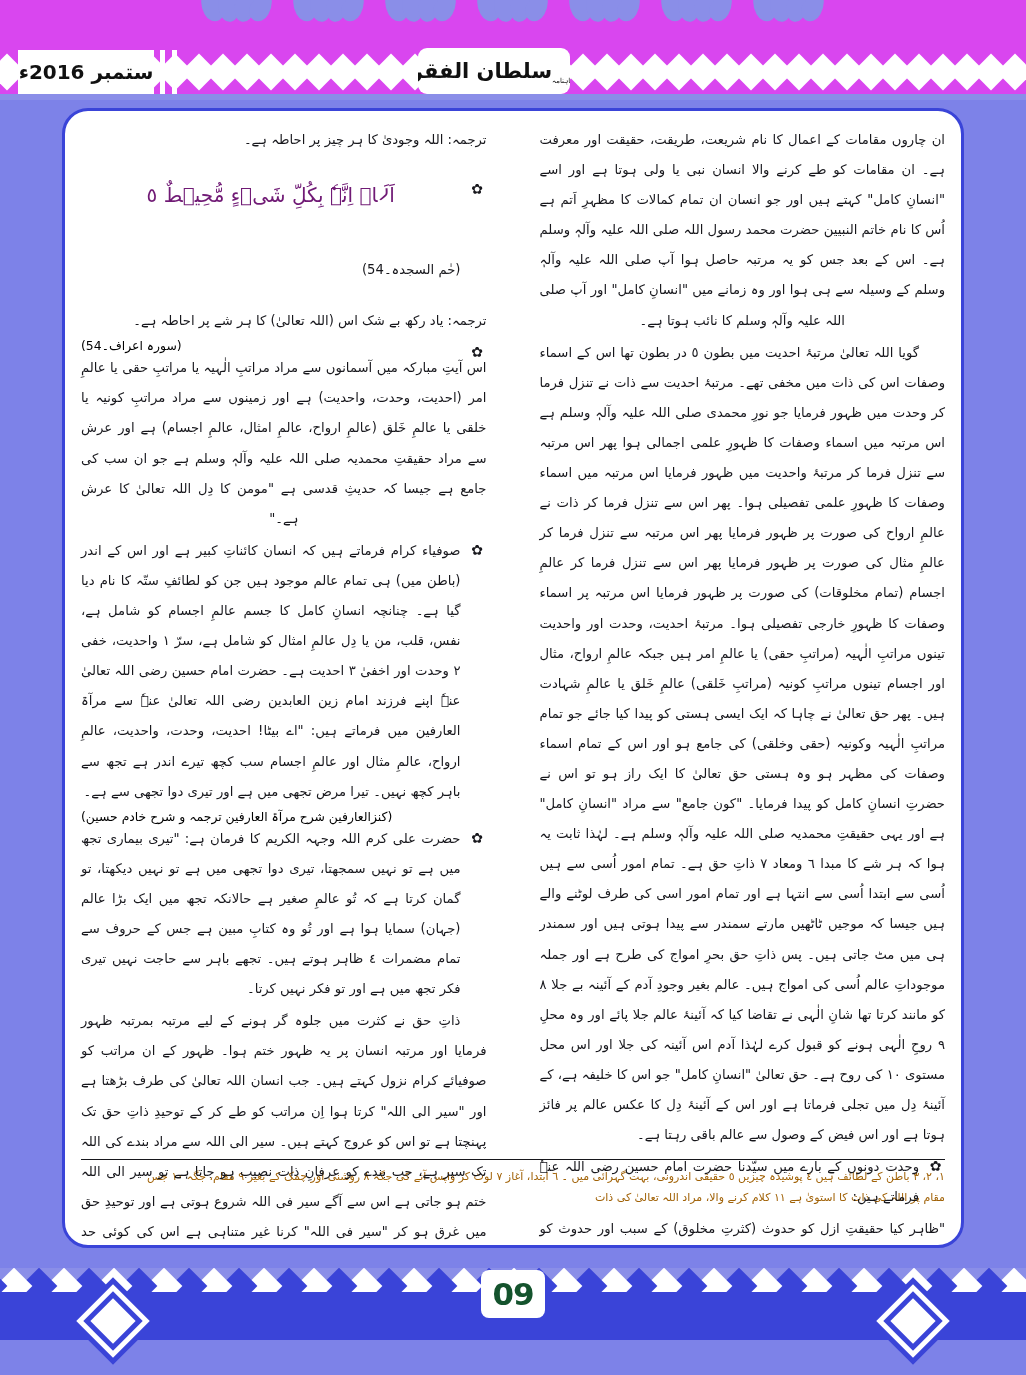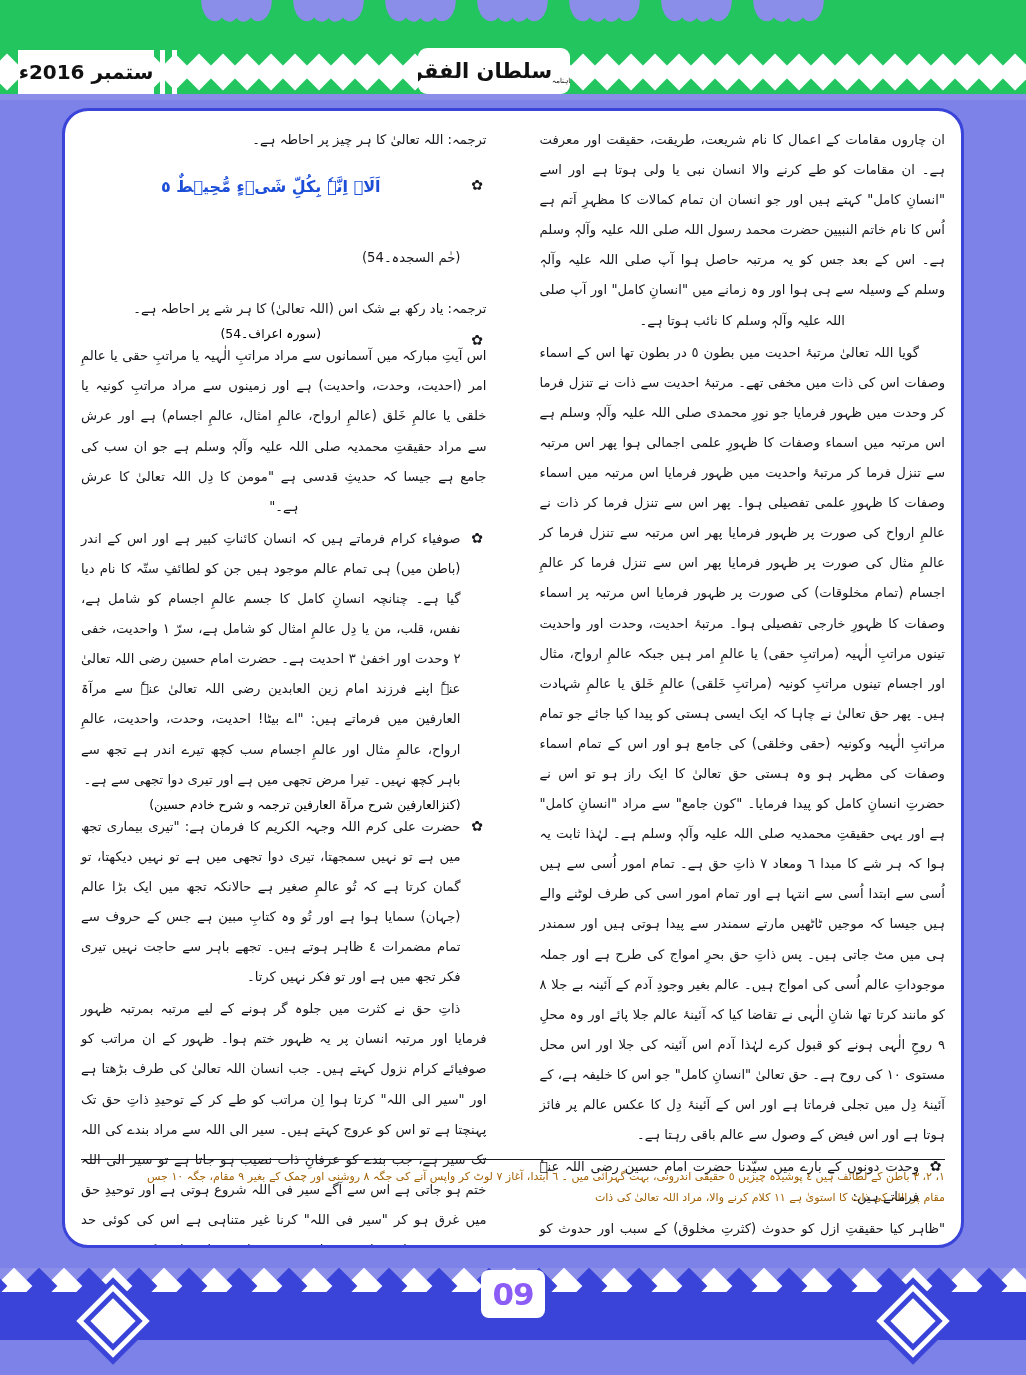--- a/index.html
+++ b/index.html
@@ -6,21 +6,21 @@
   body{
     width:1026px;height:1375px;
     background:#7d82e8;
     font-family:"DejaVu Sans","Liberation Sans",sans-serif;
     overflow:hidden;position:relative;
   }
 
   
   .header-band{
     position:absolute;top:0;left:0;width:1026px;height:100px;
-    background:#22c55e;overflow:hidden;
+    background:#d946ef;overflow:hidden;
   }
   .floral-row{
     position:absolute;top:-14px;left:0;width:1026px;height:40px;
     display:flex;justify-content:center;gap:22px;
   }
   .floral{position:relative;width:70px;height:36px;}
   .floral span{
     position:absolute;bottom:0;width:20px;height:30px;
     background:#8a8ee8;border-radius:50% 50% 50% 50%/60% 60% 40% 40%;
   }
@@ -100,33 +100,33 @@
   .utext{
     direction:rtl;text-align:justify;
     font-size:13.2px;line-height:2.28;
     color:#17171c;
     font-family:"DejaVu Sans","Liberation Sans",sans-serif;
     margin:0 0 2px 0;
     text-align-last:right;
   }
   .utext.center-last{text-align-last:center;}
   .utext.indent{text-indent:26px;}
-  .ref{display:block;text-align:right;direction:rtl;font-size:12.4px;margin-top:1px;}
-  .ref.c{text-align:center;}
+  .ref{display:block;text-align:left;direction:rtl;font-size:12.4px;margin-top:1px;}
+  .ref.c{text-align:left;}
 
   .bullet-para{position:relative;padding-right:26px;}
   .flower-bullet{
     position:absolute;right:2px;top:7px;
     width:15px;height:15px;
     color:#17171c;font-size:14px;line-height:15px;text-align:center;
   }
 
   .arabic{
     direction:rtl;text-align:center;
-    font-size:16px;line-height:2.0;font-weight:bold;color:#1d4ed8;
+    font-size:20px;line-height:2.0;font-weight:normal;color:#701a75;
     font-family:"DejaVu Sans","Liberation Sans",sans-serif;
   }
 
   
   .footnote-rule{
     border:0;border-top:1.6px solid #17171c;
     margin:4px 0 6px 0;width:100%;
   }
   .footnotes{
     direction:rtl;text-align:justify;
@@ -152,21 +152,21 @@
     position:absolute;top:36px;left:0;width:1026px;height:48px;
     background:#3a44d8;
   }
   .page-num-box{
     position:absolute;top:14px;left:481px;width:64px;height:48px;
     background:#fff;border-radius:8px;
     display:flex;align-items:center;justify-content:center;
     z-index:5;
   }
   .page-num-box span{
-    font-size:31px;font-weight:bold;color:#8b5cf6;letter-spacing:-1px;
+    font-size:31px;font-weight:bold;color:#14532d;letter-spacing:-1px;
   }
 
   .corner-orn{
     position:absolute;top:22px;width:86px;height:86px;z-index:6;
   }
   .corner-orn.left{left:70px;}
   .corner-orn.right{right:70px;}
   .orn-d{
     position:absolute;transform:rotate(45deg);
     top:50%;left:50%;
@@ -298,21 +298,21 @@
         <div class="bullet-para">
           <span class="flower-bullet">✿</span>
           <p class="utext">وحدت دونوں کے بارے میں سیّدنا حضرت امام حسین رضی اللہ عنہٗ فرماتے ہیں:</p>
         </div>
         <p class="utext">"ظاہر کیا حقیقتِ ازل کو حدوث (کثرتِ مخلوق) کے سبب اور حدوث کو قِدم (اپنی ذات) سے اور مندرج ترتیب کو بکھیرا اور اُس چیز کو لکھا چھپی ہوئی کتاب میں ظاہر ہونے والی سیاہی کے ساتھ، جو متکلم ١١ کے باطن میں پوشیدہ تھی، حروف وکلمات سے پورا اور مکمل کیا اور ان دونوں کو اس میں ثابت کیا اور نظم وضبط سے جوڑا اس تمام وکمال میں جو کتاب میں مفصل ہے" فاتحہ</p>
       </div>
 
       <div class="col-divider"></div>
 
       <div class="col">
-        <p class="utext" style="text-align:center;">ترجمہ: اللہ تعالیٰ کا ہر چیز پر احاطہ ہے۔</p>
+        <p class="utext" style="text-align:center;">ترجمہ: اللہ وجودیٰ کا ہر چیز پر احاطہ ہے۔</p>
 
         <div class="bullet-para">
           <span class="flower-bullet">✿</span>
           <p class="arabic">اَلَاۤ اِنَّہٗ بِکُلِّ شَیۡءٍ مُّحِیۡطٌ ٥</p>
           <p class="utext" style="text-align:center;margin-top:40px;">(حٰم السجدہ۔54)</p>
         </div>
 
         <p class="utext" style="text-align:center;margin-top:21px;">ترجمہ: یاد رکھ بے شک اس (اللہ تعالیٰ) کا ہر شے پر احاطہ ہے۔</p>
 
         <div class="bullet-para">

